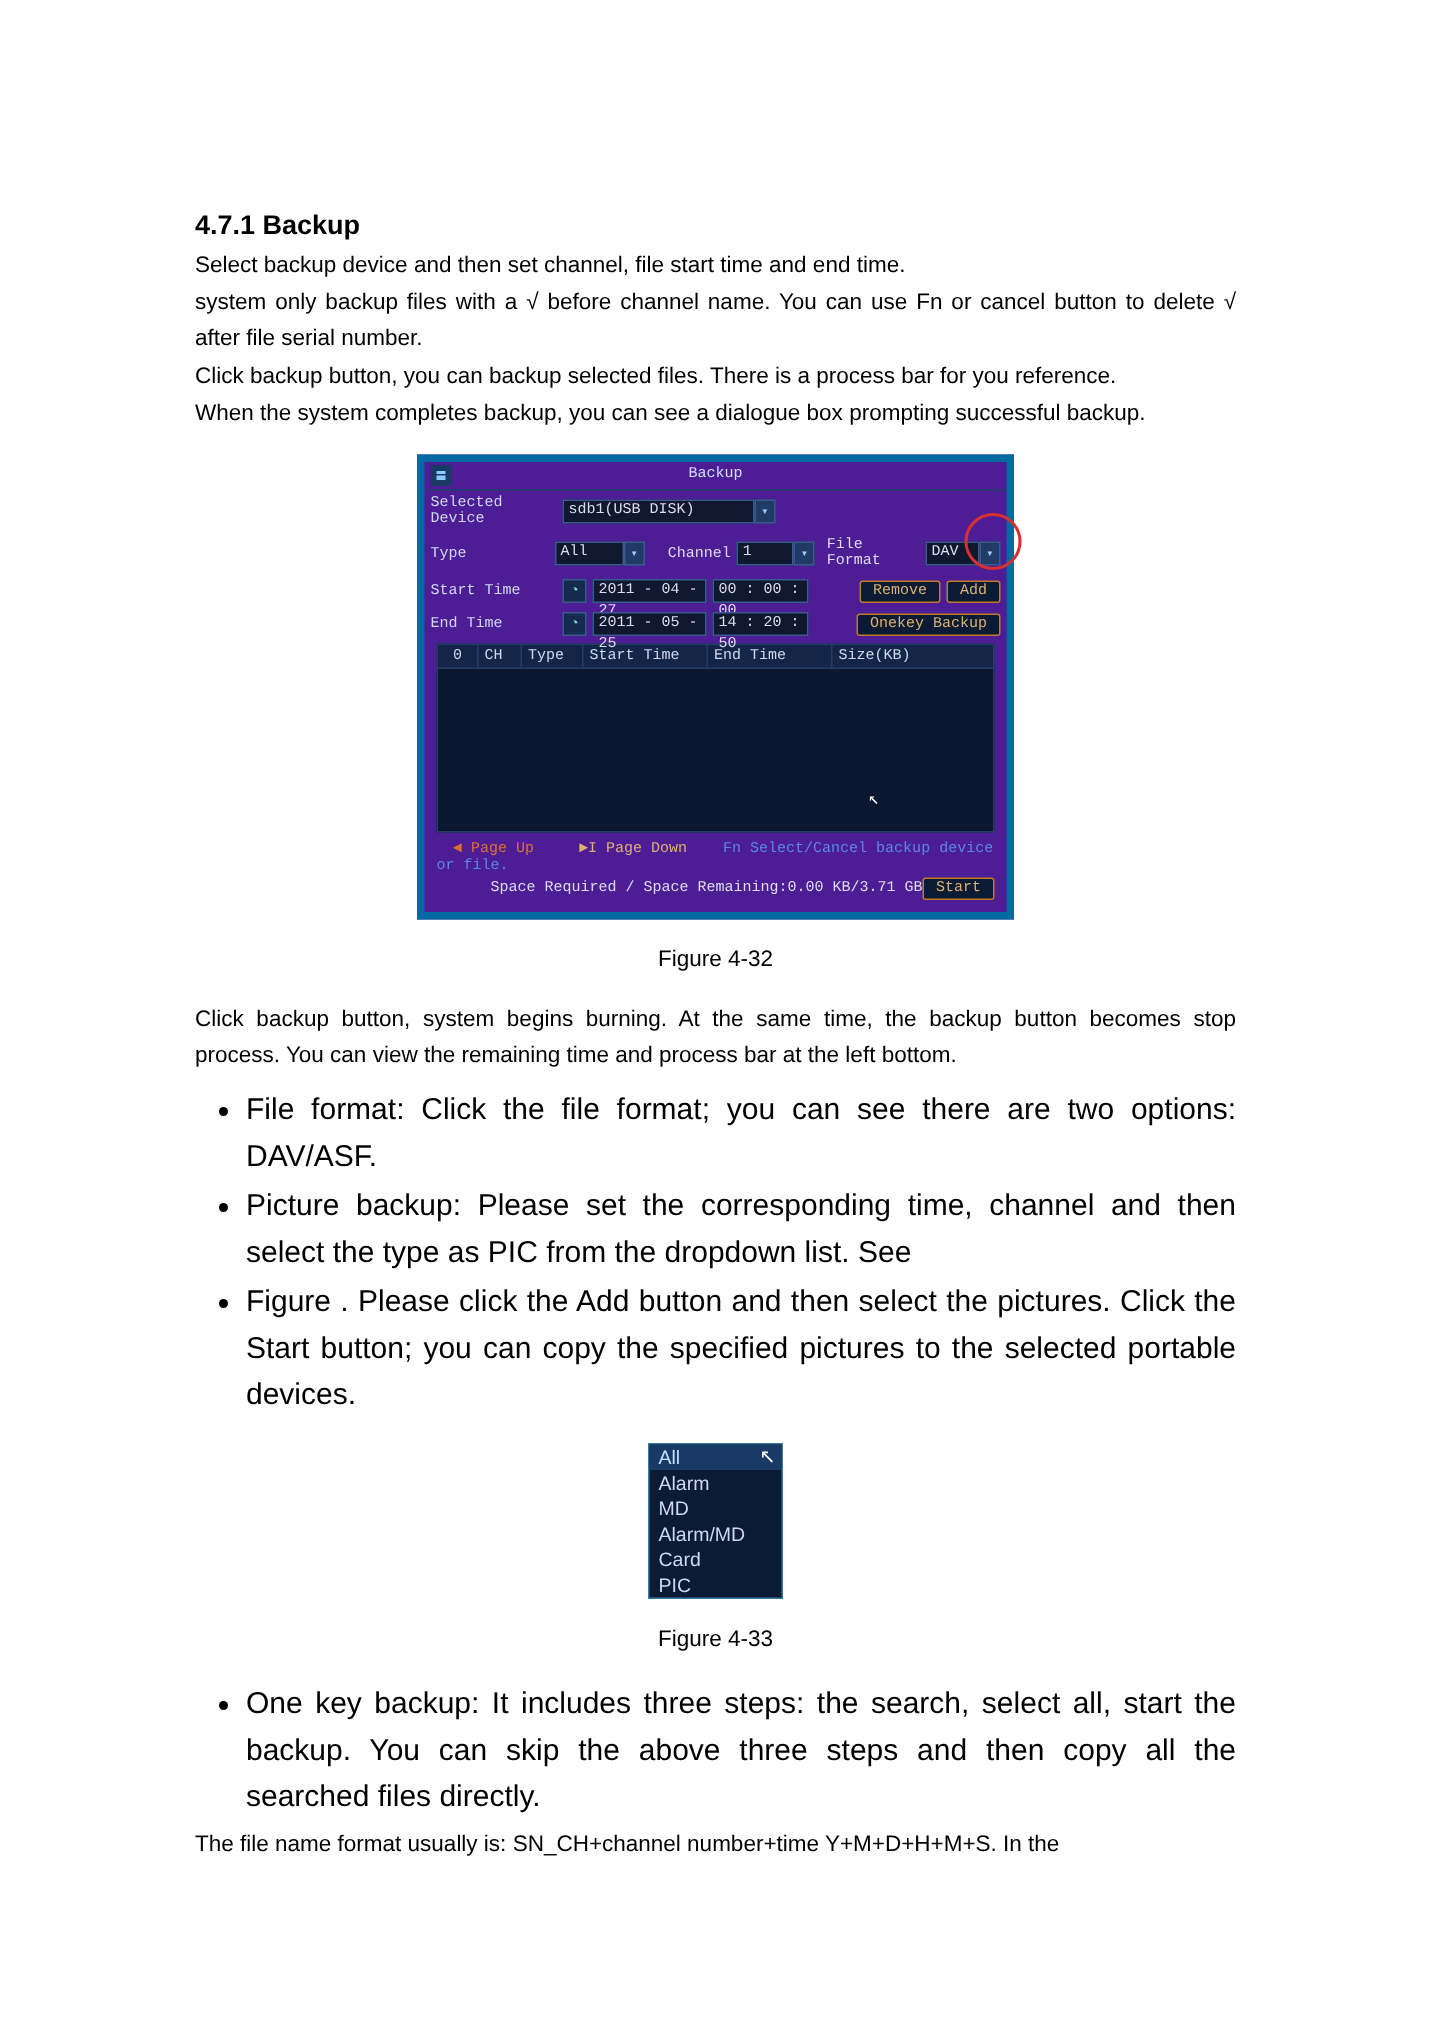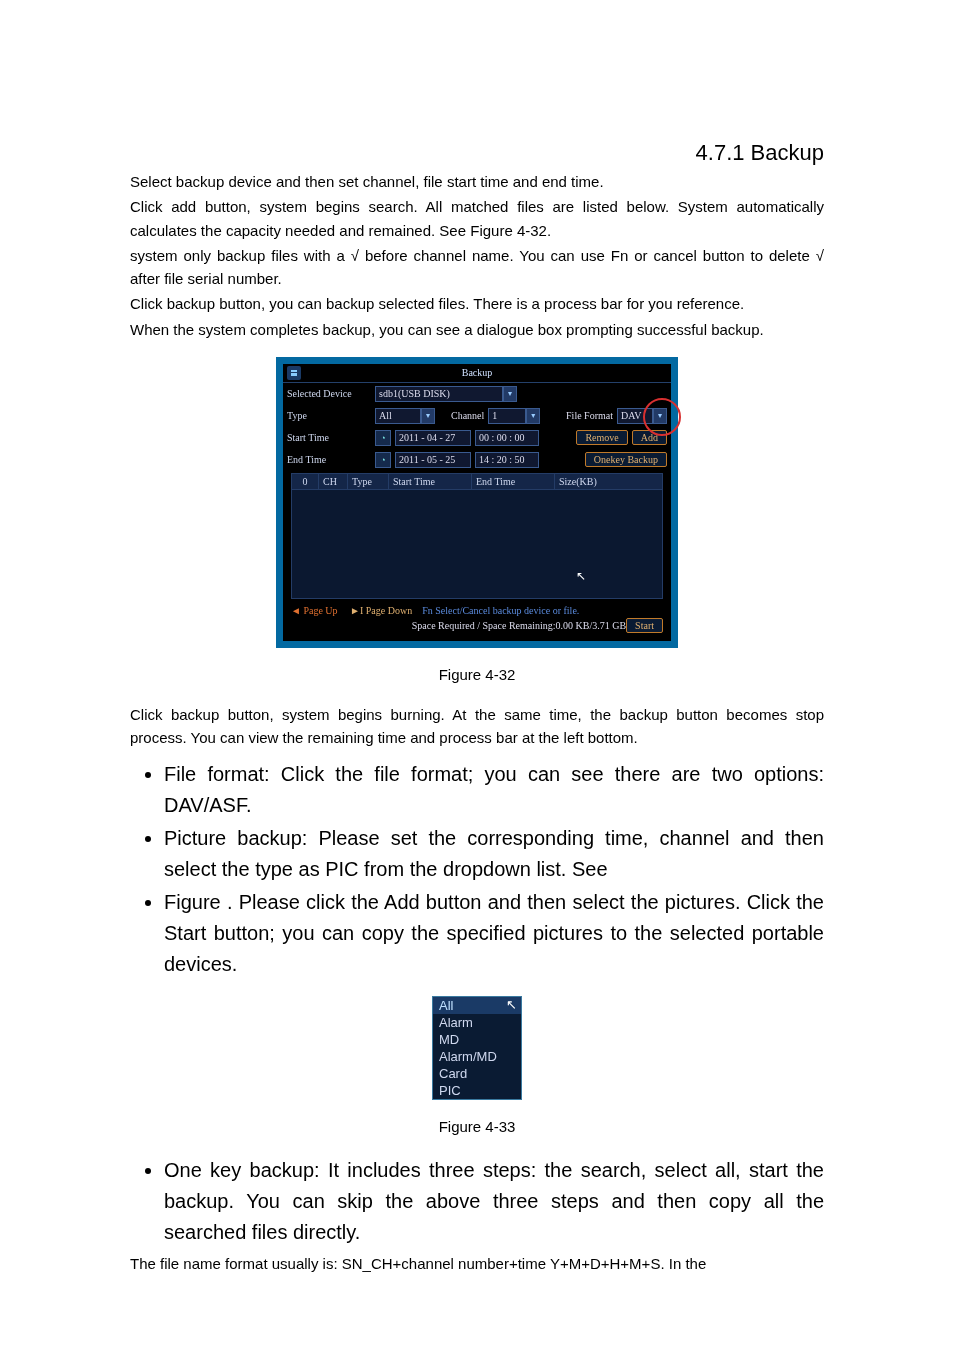--- a/index.html
+++ b/index.html
@@ -8,24 +8,23 @@
     background: #fff;
     font-family: Arial, Helvetica, sans-serif;
     color: #000;
     width: 954px;
   }
   .page {
     padding: 140px 130px 40px 130px;
     box-sizing: border-box;
   }
   h2 {
-    font-size: 22px;
-    font-weight: normal;
+    font-size: 18px;
+    font-weight: bold;
     margin: 0 0 4px 0;
-    text-align: right;
   }
   p {
     font-size: 15px;
     line-height: 1.55;
     margin: 0 0 2px 0;
     text-align: justify;
   }
   .para-spaced { margin-bottom: 10px; }
   .figure-wrap {
     text-align: center;
@@ -33,26 +32,26 @@
   }
   .figure-caption {
     text-align: center;
     font-size: 15px;
     margin: 18px 0 20px 0;
   }
 
   .backup-dialog {
     display: inline-block;
     width: 388px;
-    background: #000000;
+    background: #4c1d95;
     color: #dde;
     font-size: 10px;
     text-align: left;
-    border: 7px solid #0369a1;
-    font-family: Liberation Serif, serif;
+    border: 5px solid #0369a1;
+    font-family: Liberation Mono, monospace;
     position: relative;
   }
   .backup-title {
     height: 18px;
     line-height: 18px;
     text-align: center;
     color: #cfe0ff;
     border-bottom: 1px solid #24406a;
     position: relative;
   }
@@ -92,21 +91,21 @@
     background: #0b1830;
   }
   .cursor-arrow {
     position: absolute; right: 76px; bottom: 14px; color: #fff; font-size: 12px;
   }
   .red-circle {
     position: absolute; right: -10px; top: 34px; width: 34px; height: 34px;
     border: 2px solid #d83030; border-radius: 50%;
   }
   .footer1 { padding: 6px 8px 2px 8px; color: #bcd; font-size: 10px; }
-  .footer1 .pu { color: #e07030; }
+  .footer1 .pu { color: #e07030; margin-left: 11px; }
   .footer1 .pd { color: #e0b070; }
   .footer1 .fn { color: #5a8adc; }
   .footer2 { display: flex; justify-content: flex-end; align-items: center; padding: 0 8px 8px 8px; }
 
   .dropdown-small {
     display: inline-block;
     width: 88px;
     background: #0a1b33;
     border: 1px solid #3a7aa0;
     font-size: 13px;
@@ -122,21 +121,20 @@
 
   ul.bullets { list-style: disc; padding-left: 34px; margin: 4px 0; }
   ul.bullets li { font-size: 20px; line-height: 1.55; text-align: justify; margin: 2px 0; }
 </style>
 </head>
 <body>
 
 <div class="page">
   <h2>4.7.1  Backup</h2>
   <p>Select backup device and then set channel, file start time and end time.</p>
-  <p>Click add button, system begins search. All matched files are listed below. System automatically calculates the capacity needed and remained. See Figure 4-32.</p>
   <p>system only backup files with a    √  before channel name. You can use Fn or cancel button to delete √ after file serial number.</p>
   <p>Click backup button, you can backup selected files. There is a process bar for you reference.</p>
   <p class="para-spaced">When the system completes backup, you can see a dialogue box prompting successful backup.</p>
 
   <div class="figure-wrap">
     <div class="backup-dialog">
       <div class="red-circle"></div>
       <div class="backup-title">
         <span class="title-icon">
           <svg width="10" height="10" viewBox="0 0 10 10">

